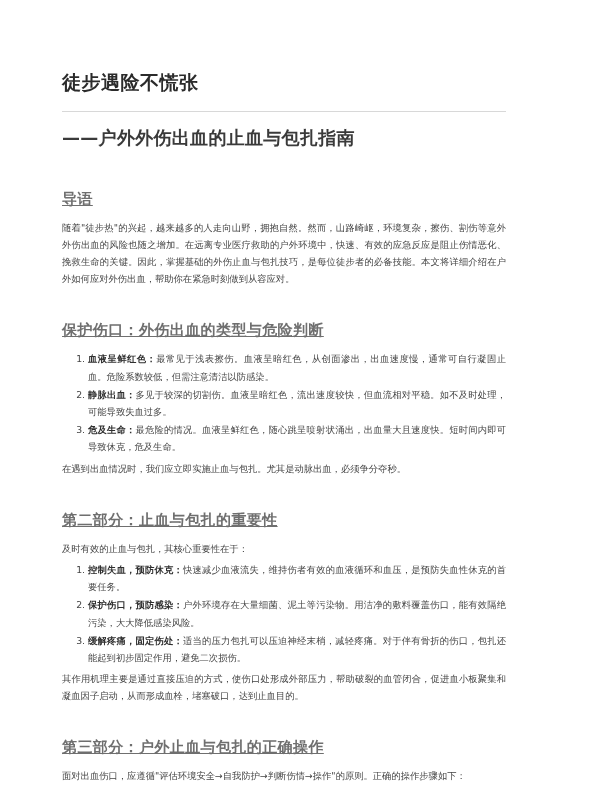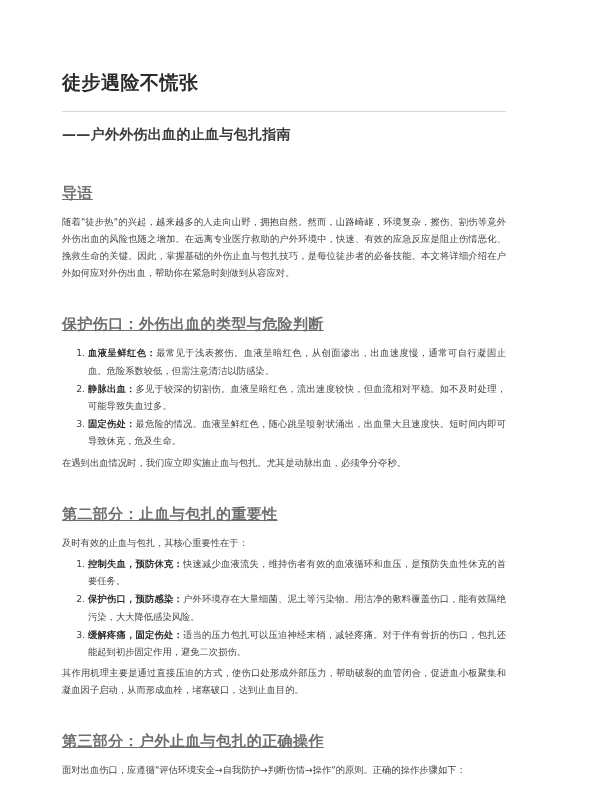--- a/index.html
+++ b/index.html
@@ -30,21 +30,21 @@
     letter-spacing: 0.5px;
     margin: 14px 0 0 0;
     line-height: 1.3;
   }
   .title-rule {
     border: 0;
     border-top: 1px solid #d8d8d8;
     margin: 16px 0 0 0;
   }
   .doc-subtitle {
-    font-size: 14px;
+    font-size: 18px;
     font-weight: bold;
     color: #3a3a3a;
     margin: 14px 0 0 0;
     letter-spacing: 0.3px;
   }
 
   .h2 {
     font-size: 15px;
     font-weight: bold;
     color: #6f6f6f;
@@ -92,21 +92,21 @@
   <hr class="title-rule">
   <h2 class="doc-subtitle">——户外外伤出血的止血与包扎指南</h2>
 
   <h3 class="h2 first">导语</h3>
   <p class="body">随着"徒步热"的兴起，越来越多的人走向山野，拥抱自然。然而，山路崎岖，环境复杂，擦伤、割伤等意外外伤出血的风险也随之增加。在远离专业医疗救助的户外环境中，快速、有效的应急反应是阻止伤情恶化、挽救生命的关键。因此，掌握基础的外伤止血与包扎技巧，是每位徒步者的必备技能。本文将详细介绍在户外如何应对外伤出血，帮助你在紧急时刻做到从容应对。</p>
 
   <h3 class="h2">保护伤口：外伤出血的类型与危险判断</h3>
   <ol class="list">
     <li><span class="lead">血液呈鲜红色：</span><span>最常见于浅表擦伤。血液呈暗红色，从创面渗出，出血速度慢，通常可自行凝固止血。危险系数较低，但需注意清洁以防感染。</span></li>
     <li><span class="lead">静脉出血：</span><span>多见于较深的切割伤。血液呈暗红色，流出速度较快，但血流相对平稳。如不及时处理，可能导致失血过多。</span></li>
-    <li><span class="lead">固定伤处：</span><span>最危险的情况。血液呈鲜红色，随心跳呈喷射状涌出，出血量大且速度快。短时间内即可导致休克，危及生命。</span></li>
+    <li><span class="lead">危及生命：</span><span>最危险的情况。血液呈鲜红色，随心跳呈喷射状涌出，出血量大且速度快。短时间内即可导致休克，危及生命。</span></li>
   </ol>
   <p class="body">在遇到出血情况时，我们应立即实施止血与包扎。尤其是动脉出血，必须争分夺秒。</p>
 
   <h3 class="h2">第二部分：止血与包扎的重要性</h3>
   <p class="body">及时有效的止血与包扎，其核心重要性在于：</p>
   <ol class="list">
     <li><span class="lead">控制失血，预防休克：</span><span>快速减少血液流失，维持伤者有效的血液循环和血压，是预防失血性休克的首要任务。</span></li>
     <li><span class="lead">保护伤口，预防感染：</span><span>户外环境存在大量细菌、泥土等污染物。用洁净的敷料覆盖伤口，能有效隔绝污染，大大降低感染风险。</span></li>
     <li><span class="lead">缓解疼痛，固定伤处：</span><span>适当的压力包扎可以压迫神经末梢，减轻疼痛。对于伴有骨折的伤口，包扎还能起到初步固定作用，避免二次损伤。</span></li>
   </ol>

